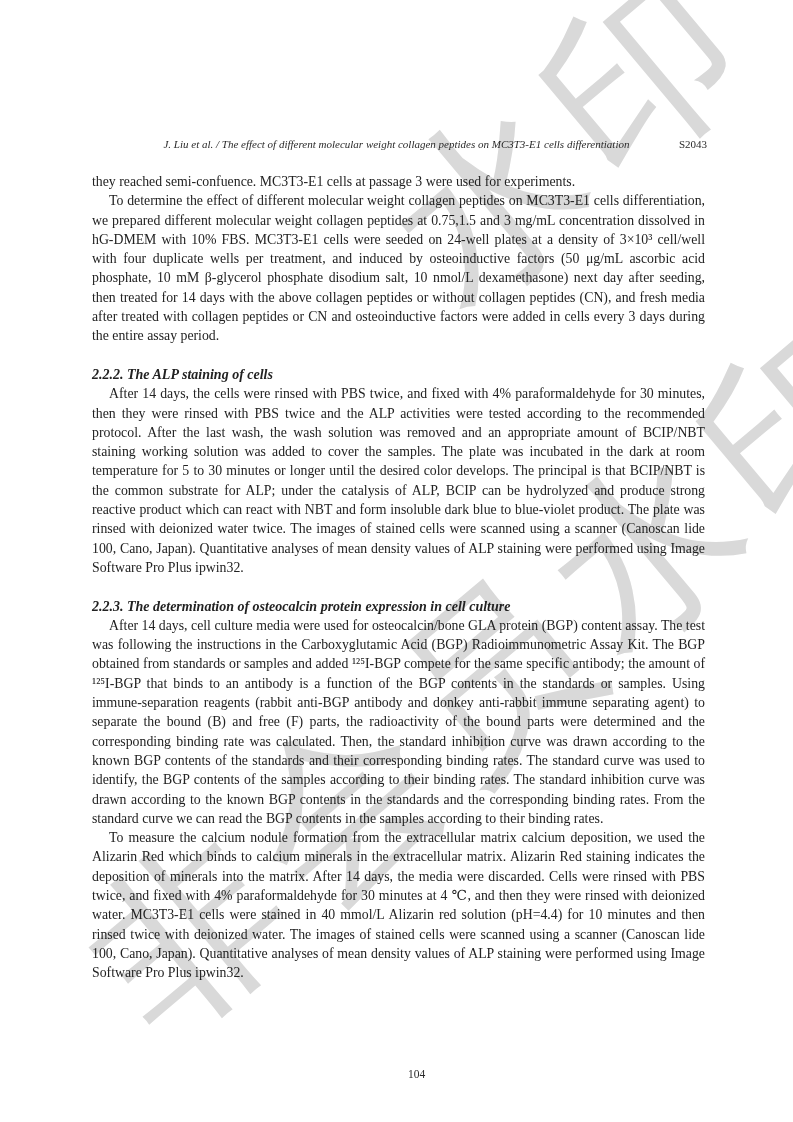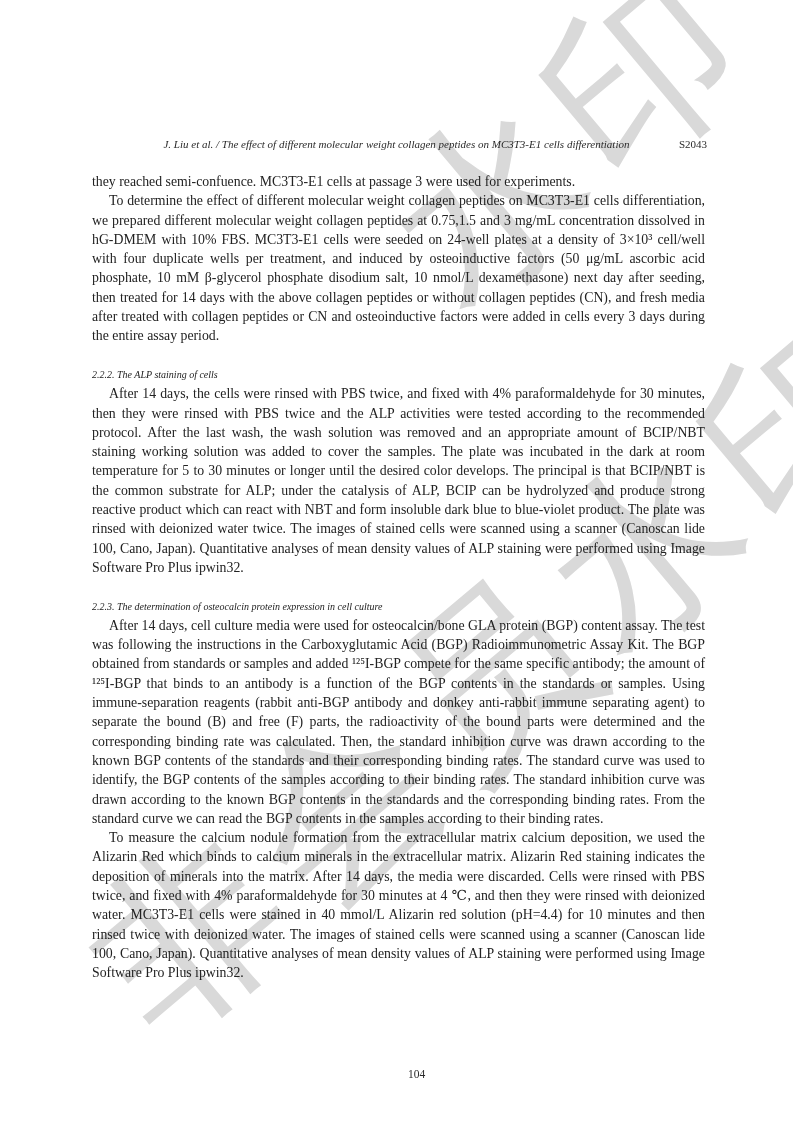--- a/index.html
+++ b/index.html
@@ -83,23 +83,23 @@
   }
   .content p {
     margin: 0;
     text-align: justify;
   }
   .content p.indent {
     text-indent: 17px;
   }
   .section-heading {
     margin: 19.3px 0 0 0;
-    font-size: 10px;
+    font-size: 14px;
     line-height: 19.3px;
-    font-weight: normal;
+    font-weight: bold;
     font-style: italic;
     text-align: left;
   }
   
   .page-footer {
     position: absolute;
     left: 0;
     right: 0;
     top: 1068px;
     z-index: 1;

